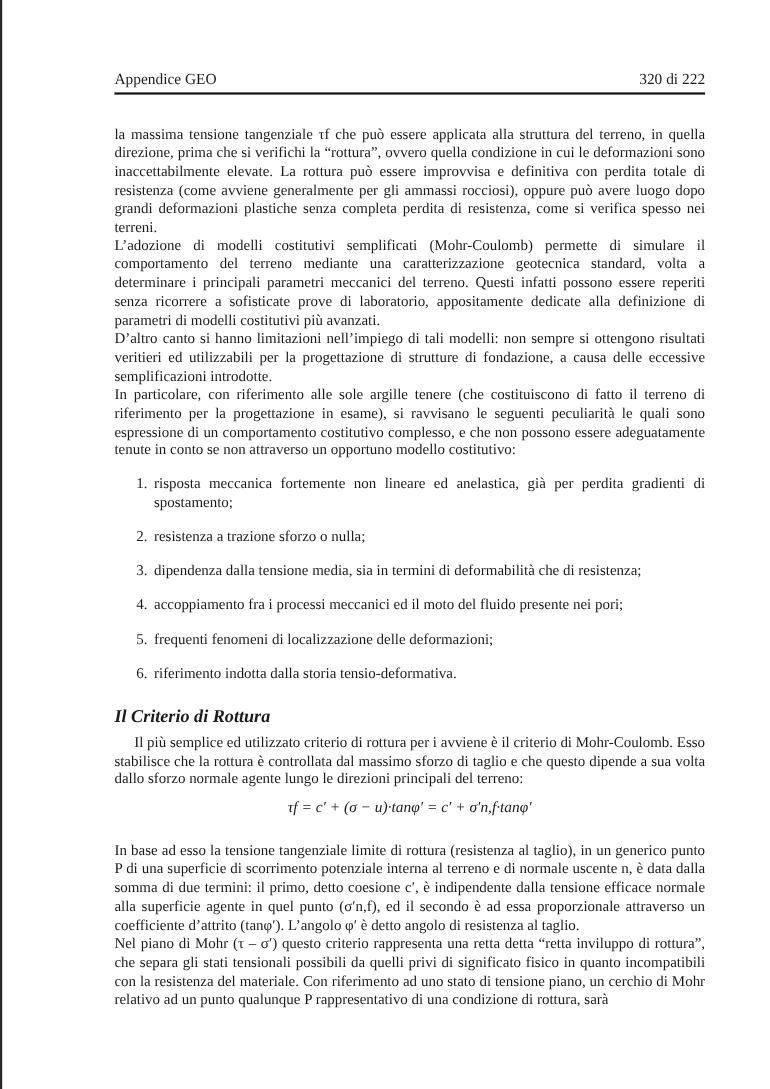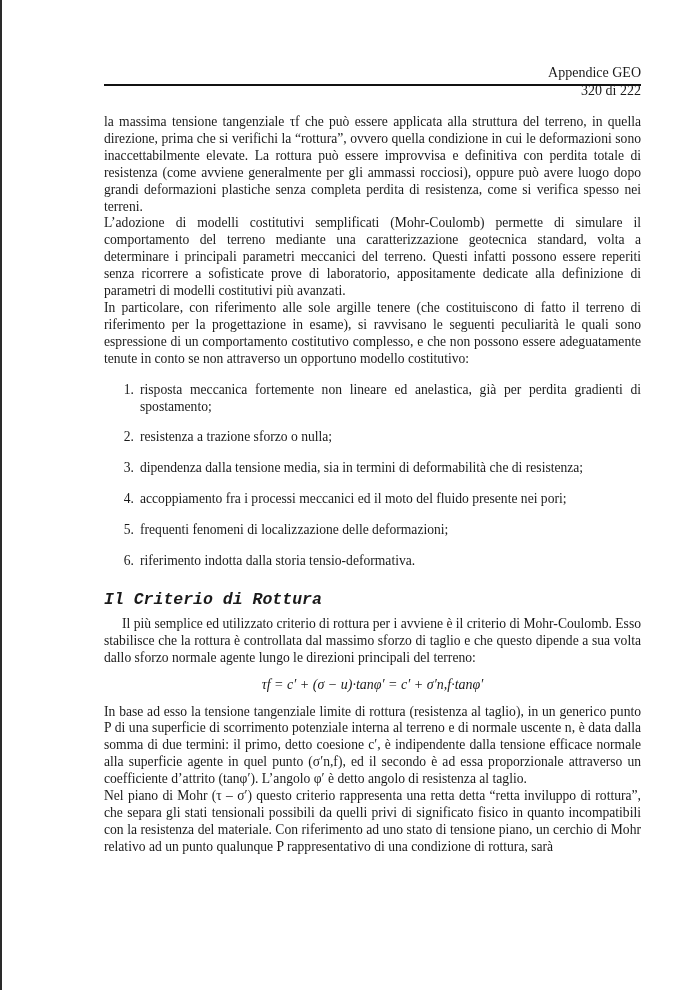--- a/index.html
+++ b/index.html
@@ -2,47 +2,48 @@
 <html><head>
 <meta charset="utf-8">
 <style>
   html, body { margin: 0; padding: 0; }
   body {
     width: 700px; height: 990px; background: #ffffff; position: relative; overflow: hidden;
     font-family: "Liberation Serif", serif; color: #1a1a1a;
   }
   .left-border { position: absolute; left: 0; top: 0; width: 2px; height: 990px; background: #2a2a2a; }
   .page { position: absolute; left: 104px; top: 64px; width: 537px; }
-  .header { display: flex; justify-content: space-between; align-items: flex-end; font-size: 14px; height: 18px; line-height: 18px; flex-direction: column; }
+  .header { display: flex; justify-content: space-between; align-items: flex-start; font-size: 14px; height: 18px; line-height: 18px; }
   .rule { height: 2px; background: #111; margin-top: 2px; }
   .body-text { font-size: 13.6px; line-height: 16.9px; text-align: justify; margin-top: 28px; }
   .body-text p { margin: 0; }
   .indent { text-indent: 18px; }
   ol { list-style: none; margin: 14px 0 0 0; padding: 0; }
   ol li { display: flex; margin-bottom: 14px; line-height: 16.9px; }
   ol li .num { width: 30px; flex: none; text-align: right; padding-right: 6px; }
   ol li .txt { flex: 1; text-align: justify; }
-  h2 { font-size: 16.5px; font-style: italic; font-weight: bold; margin: 20px 0 6px 0; line-height: 20px; font-family: Liberation Mono, monospace; }
-  .formula { text-align: center; font-style: italic; margin: 10px 0 10px 0; font-size: 14px; }
+  h2 { font-size: 16.5px; font-style: italic; font-weight: bold; margin: 20px 0 6px 0; line-height: 20px; }
+  .formula { text-align: center; font-style: italic; margin: 10px 0 21px 0; font-size: 14px; }
 </style>
 </head>
 <body>
 
 <div class="left-border"></div>
 
 <div class="page">
   <div class="header">
     <span>Appendice GEO</span>
     <span>320 di 222</span>
   </div>
   <div class="rule"></div>
 
   <div class="body-text">
     <p>la massima tensione tangenziale τf che può essere applicata alla struttura del terreno, in quella direzione, prima che si verifichi la “rottura”, ovvero quella condizione in cui le deformazioni sono inaccettabilmente elevate. La rottura può essere improvvisa e definitiva con perdita totale di resistenza (come avviene generalmente per gli ammassi rocciosi), oppure può avere luogo dopo grandi deformazioni plastiche senza completa perdita di resistenza, come si verifica spesso nei terreni.</p>
     <p>L’adozione di modelli costitutivi semplificati (Mohr-Coulomb) permette di simulare il comportamento del terreno mediante una caratterizzazione geotecnica standard, volta a determinare i principali parametri meccanici del terreno. Questi infatti possono essere reperiti senza ricorrere a sofisticate prove di laboratorio, appositamente dedicate alla definizione di parametri di modelli costitutivi più avanzati.</p>
+    <p>D’altro canto si hanno limitazioni nell’impiego di tali modelli: non sempre si ottengono risultati veritieri ed utilizzabili per la progettazione di strutture di fondazione, a causa delle eccessive semplificazioni introdotte.</p>
     <p>In particolare, con riferimento alle sole argille tenere (che costituiscono di fatto il terreno di riferimento per la progettazione in esame), si ravvisano le seguenti peculiarità le quali sono espressione di un comportamento costitutivo complesso, e che non possono essere adeguatamente tenute in conto se non attraverso un opportuno modello costitutivo:</p>
 
     <ol>
       <li>
           <span class="num">1.</span>
           <span class="txt">risposta meccanica fortemente non lineare ed anelastica, già per perdita gradienti di spostamento;</span>
         </li>
       <li>
           <span class="num">2.</span>
           <span class="txt">resistenza a trazione sforzo o nulla;</span>

